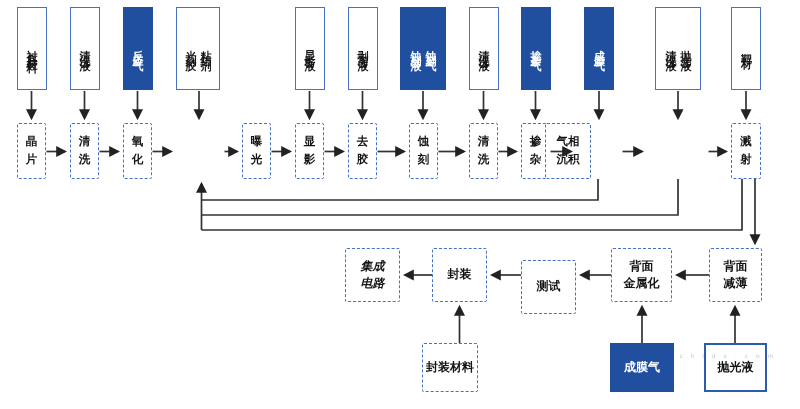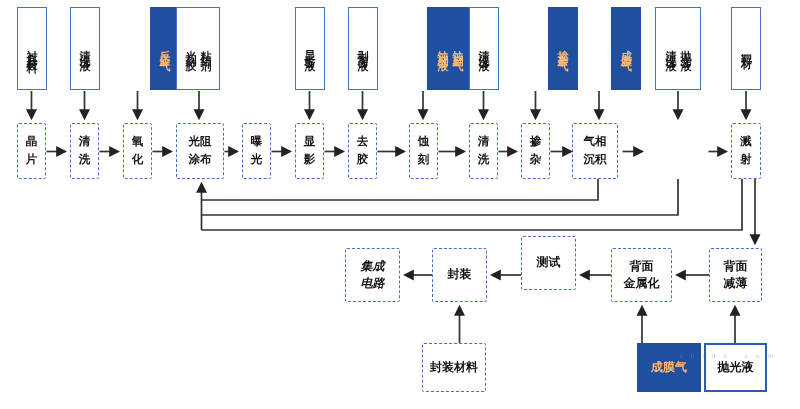--- a/index.html
+++ b/index.html
@@ -2,21 +2,21 @@
 <html><head>
 <meta charset="utf-8">
 <style>
   html,body{margin:0;padding:0;background:#fff;}
   #stage{position:relative;width:800px;height:409px;background:#fff;overflow:hidden;
          font-family:"DejaVu Sans","Liberation Sans",sans-serif;}
   .box{position:absolute;box-sizing:border-box;display:flex;align-items:center;justify-content:center;
        text-align:center;font-weight:700;color:#151515;background:#fff;}
   .outline{border:1.5px solid #4472c4;}
   .outline-strong{border:2.5px solid #2b5cb0;}
-  .filled{background:#1f4f9e;border:1.5px solid #1f4f9e;color:#fdba74;margin-left:27px;}
+  .filled{background:#1f4f9e;border:1.5px solid #1f4f9e;color:#ffffff;}
   .dashed{border:1.6px dashed #4472c4;border-radius:2px;}
   .vtext{writing-mode:vertical-lr;text-orientation:upright;font-size:11px;letter-spacing:5px;line-height:1;}
   .v4{letter-spacing:4px;}
   .pair{display:flex;gap:4px;align-items:center;justify-content:center;}
   .hl{white-space:pre-line;font-size:11.5px;line-height:1.55;}
   .hl2{white-space:pre-line;font-size:12px;line-height:1.45;}
   svg.arrows{position:absolute;left:0;top:0;pointer-events:none;}
   .wm{position:absolute;left:660px;top:349px;width:136px;color:rgba(140,152,170,0.50);
       font-size:33px;font-weight:700;letter-spacing:3px;text-align:center;line-height:1;}
   .wm-sub{font-size:6px;letter-spacing:3px;margin-top:4px;color:rgba(140,152,170,0.55);font-weight:400;}
@@ -71,24 +71,20 @@
 片</span>
   </div>
   <div class="box dashed" style="left:70px;top:123px;width:29px;height:56px;">
     <span class="hl">清
 洗</span>
   </div>
   <div class="box dashed" style="left:123px;top:123px;width:29px;height:56px;">
     <span class="hl">氧
 化</span>
   </div>
-  <div class="box dashed" style="left:176px;top:123px;width:48px;height:56px;">
-    <span class="hl">光阻
-涂布</span>
-  </div>
   <div class="box dashed" style="left:242px;top:123px;width:29px;height:56px;">
     <span class="hl">曝
 光</span>
   </div>
   <div class="box dashed" style="left:295px;top:123px;width:29px;height:56px;">
     <span class="hl">显
 影</span>
   </div>
   <div class="box dashed" style="left:348px;top:123px;width:29px;height:56px;">
     <span class="hl">去
@@ -99,49 +95,49 @@
 刻</span>
   </div>
   <div class="box dashed" style="left:469px;top:123px;width:29px;height:56px;">
     <span class="hl">清
 洗</span>
   </div>
   <div class="box dashed" style="left:521px;top:123px;width:29px;height:56px;">
     <span class="hl">掺
 杂</span>
   </div>
-  <div class="box dashed" style="left:572px;top:123px;width:46px;height:56px;">
+  <div class="box dashed" style="left:545px;top:123px;width:46px;height:56px;">
     <span class="hl">气相
 沉积</span>
   </div>
   <div class="box dashed" style="left:731px;top:123px;width:30px;height:56px;">
     <span class="hl">溅
 射</span>
   </div>
 
   <div class="box dashed" style="left:345px;top:248px;width:55px;height:54px;font-style:italic;">
     <span class="hl2">集成
 电路</span>
   </div>
   <div class="box dashed" style="left:432px;top:248px;width:55px;height:54px;">
     <span class="hl2">封装</span>
   </div>
-  <div class="box dashed" style="left:521px;top:236px;width:55px;height:54px;">
+  <div class="box dashed" style="left:521px;top:260px;width:55px;height:54px;">
     <span class="hl2">测试</span>
   </div>
   <div class="box dashed" style="left:611px;top:248px;width:61px;height:54px;">
     <span class="hl2">背面
 金属化</span>
   </div>
   <div class="box dashed" style="left:709px;top:248px;width:53px;height:54px;">
     <span class="hl2">背面
 减薄</span>
   </div>
 
-  <div class="box dashed" style="left:422px;top:343px;width:64px;height:49px;">
+  <div class="box dashed" style="left:422px;top:343px;width:56px;height:49px;">
     <span class="hl2">封装材料</span>
   </div>
   <div class="box filled" style="left:610px;top:343px;width:64px;height:49px;">
     <span class="hl2">成膜气</span>
   </div>
   <div class="box outline-strong" style="left:704px;top:343px;width:63px;height:49px;">
     <span class="hl2">抛光液</span>
   </div>
 
   <div class="wm">

